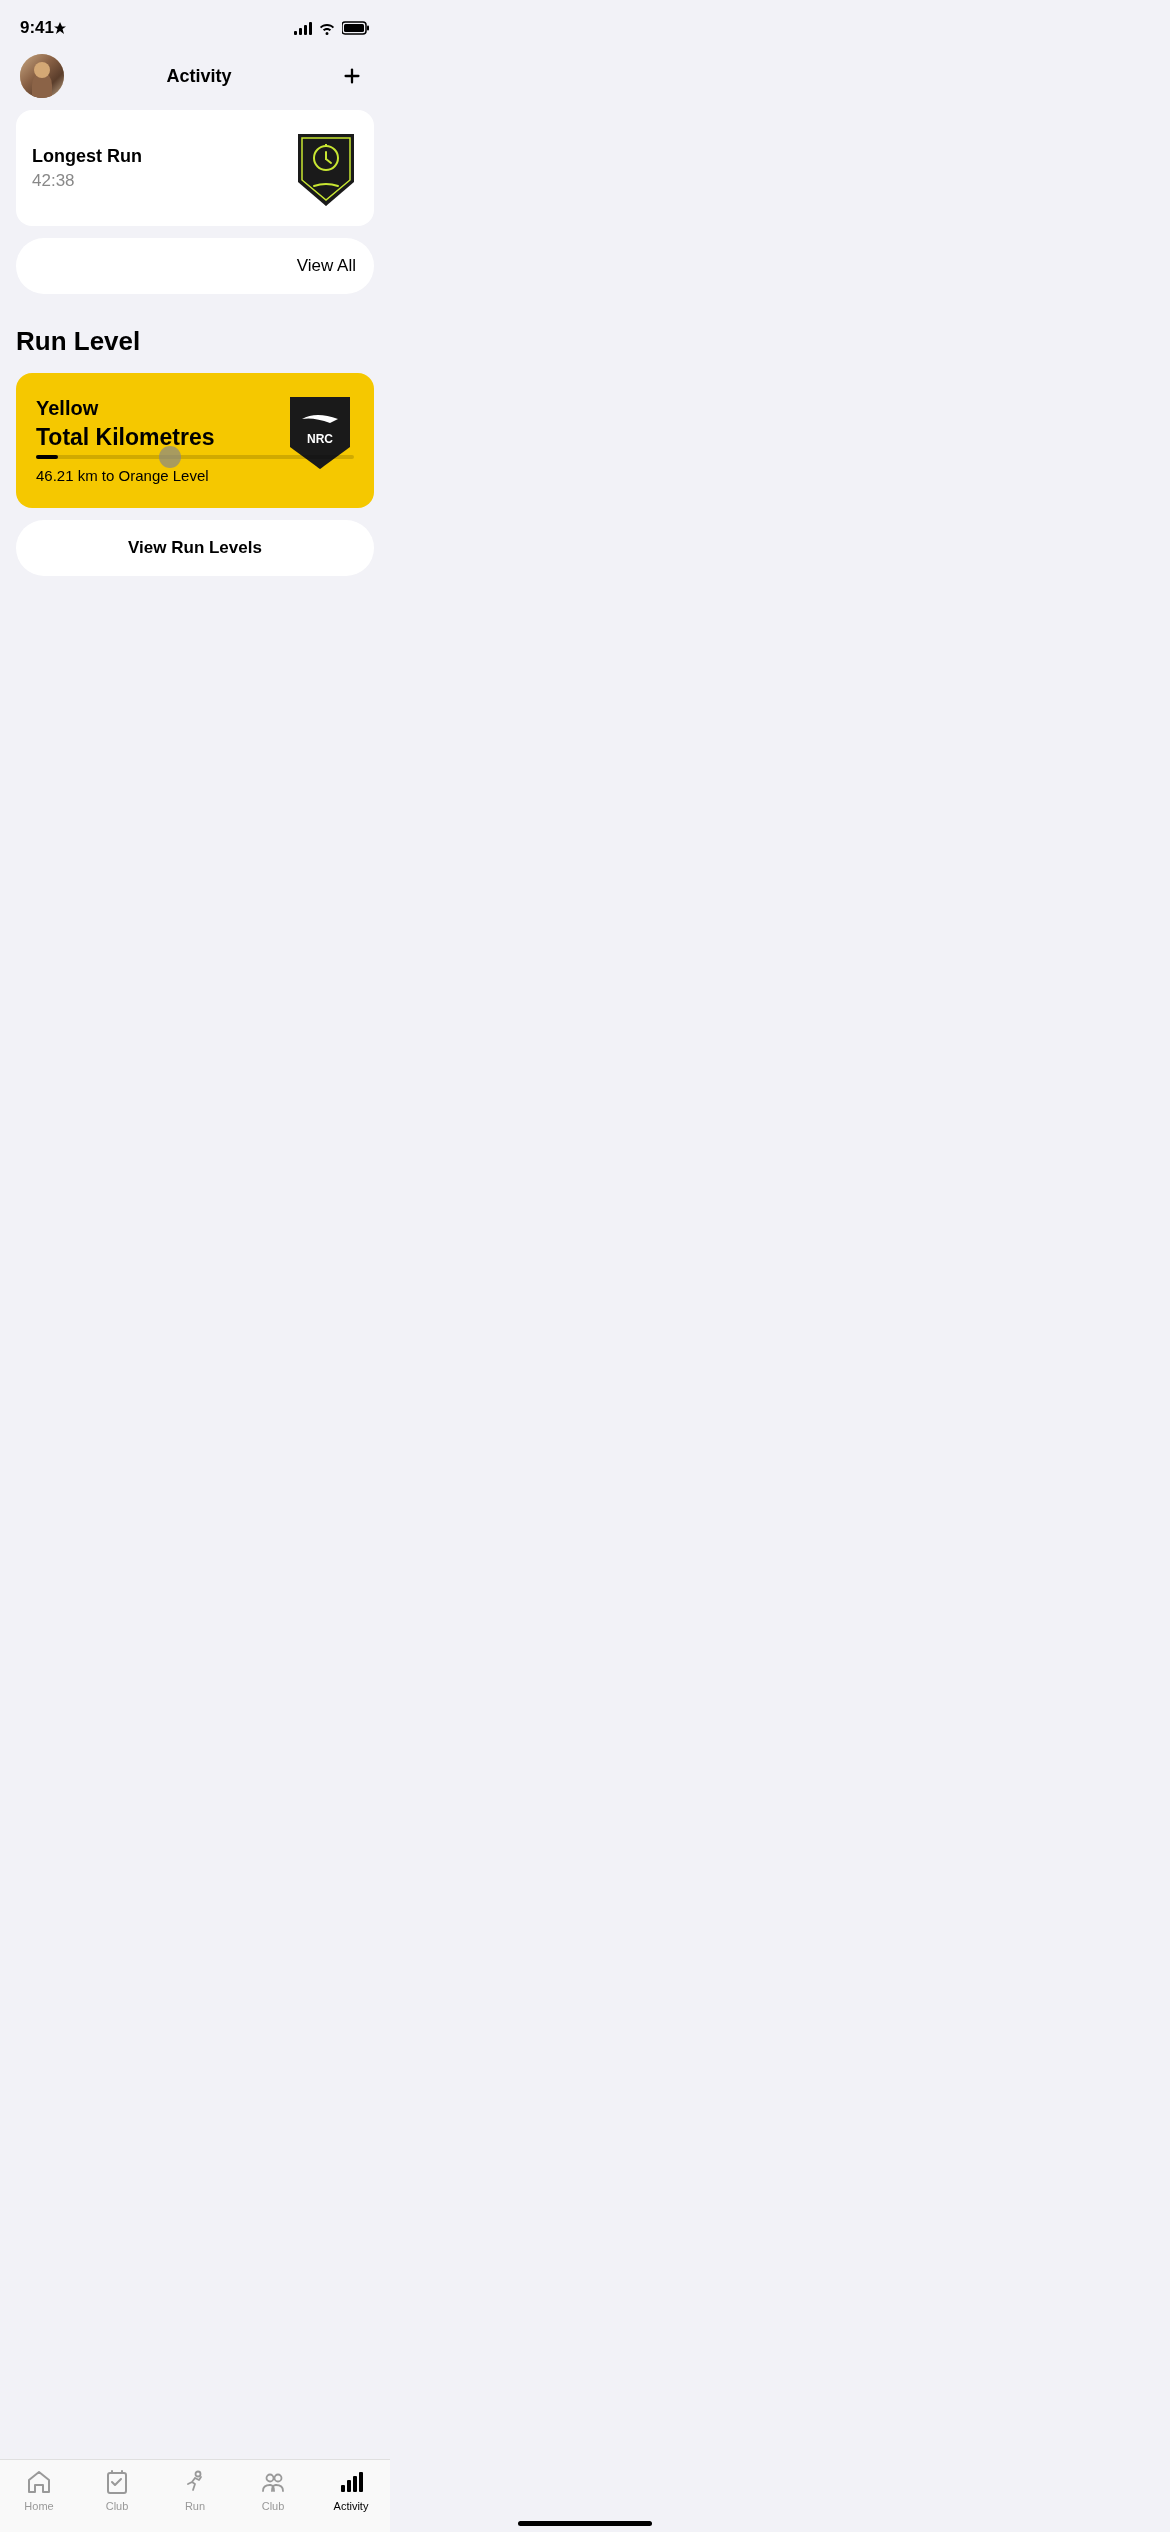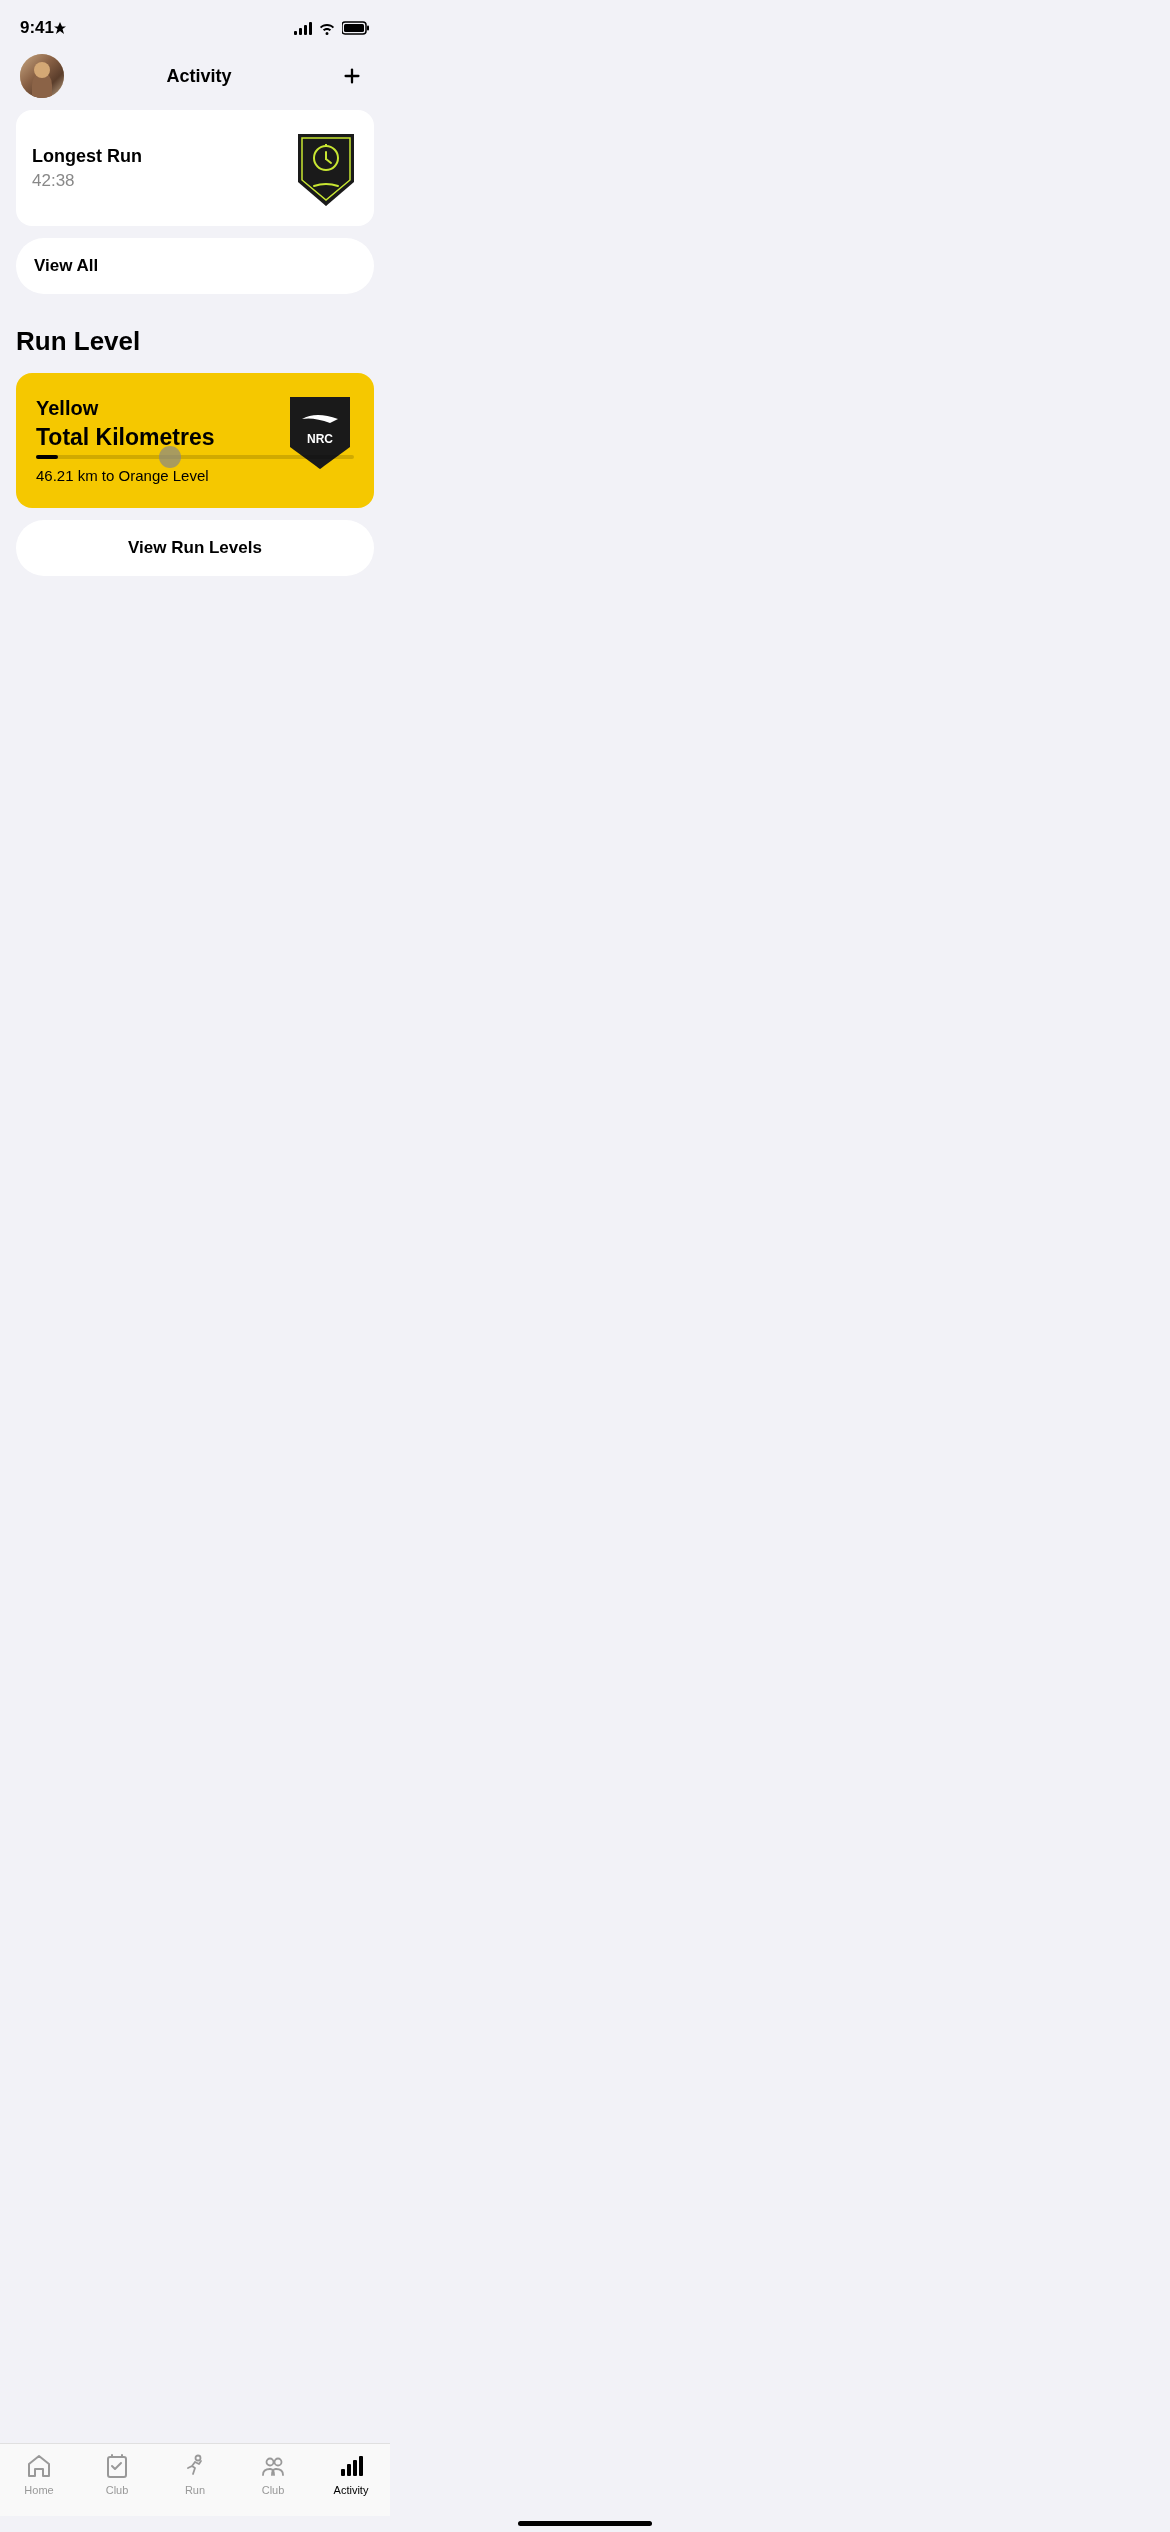--- a/index.html
+++ b/index.html
@@ -140,23 +140,23 @@
       height: 76px;
     }
 
     
     .view-all-btn {
       background: #fff;
       border: none;
       border-radius: 50px;
       padding: 18px;
       width: 100%;
-      text-align: left;
+      text-align: right;
       font-size: 17px;
-      font-weight: 700;
+      font-weight: 400;
       color: #000;
       cursor: pointer;
       margin-bottom: 32px;
     }
 
     
     .section-title {
       font-size: 26px;
       font-weight: 700;
       color: #000;
@@ -240,21 +240,21 @@
       font-size: 17px;
       font-weight: 700;
       color: #000;
       cursor: pointer;
       margin-bottom: 20px;
     }
 
     
     .tab-bar {
       position: fixed;
-      bottom: 16px;
+      bottom: 0;
       left: 0;
       width: 390px;
       background: #f9f9f9;
       border-top: 1px solid #e0e0e0;
       display: flex;
       justify-content: space-around;
       align-items: center;
       padding: 8px 0 20px 0;
       z-index: 100;
     }

